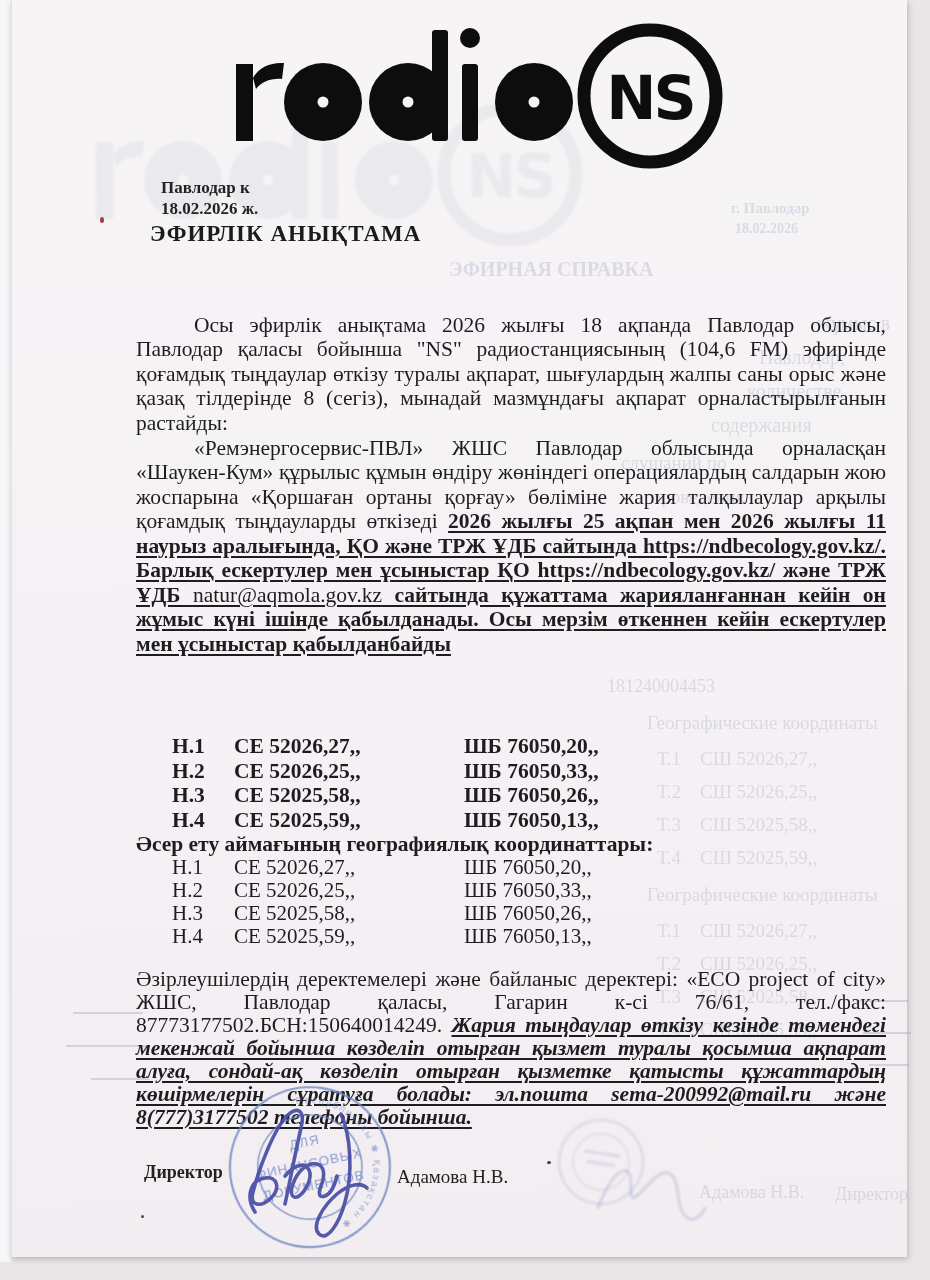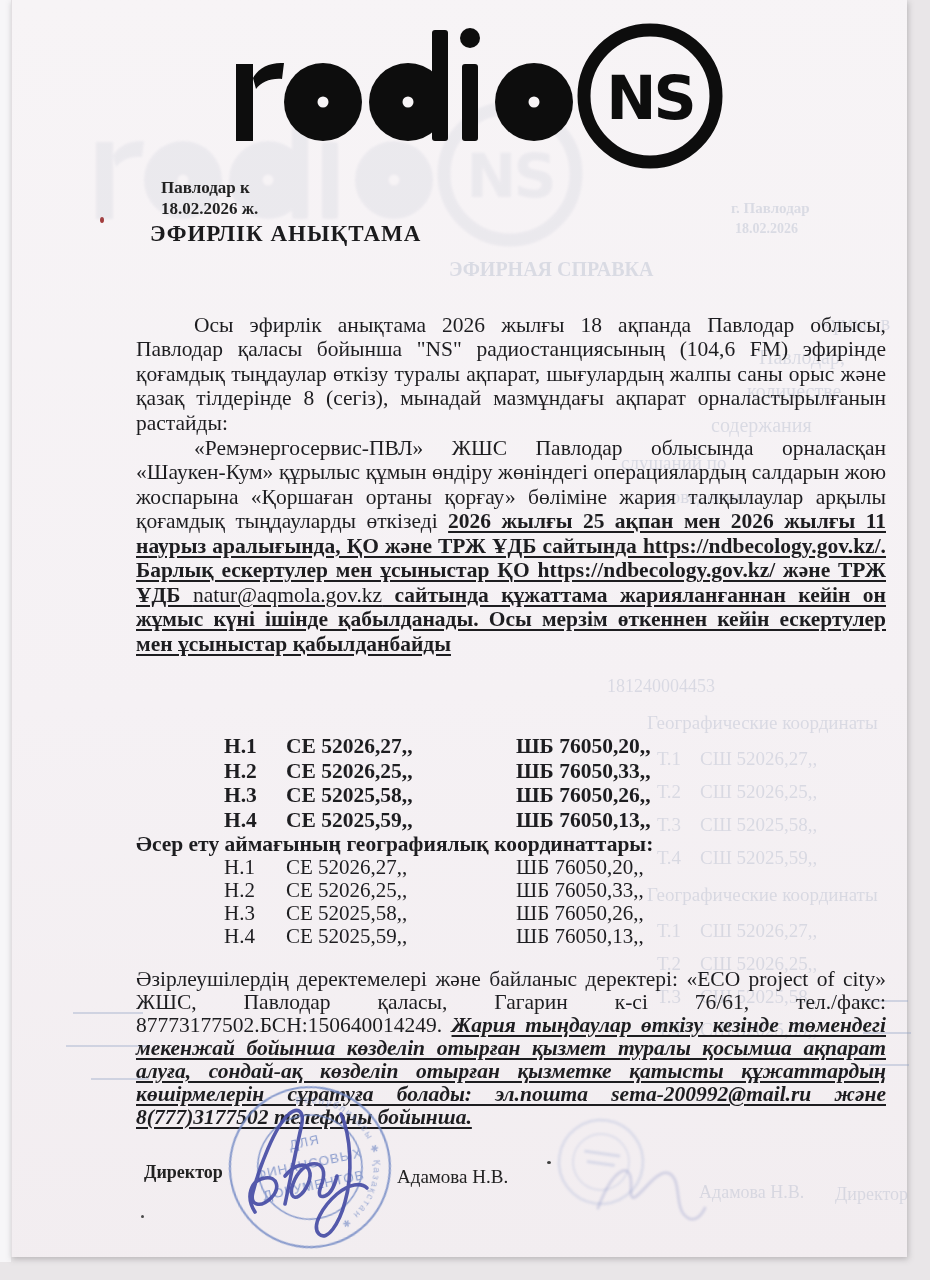--- a/index.html
+++ b/index.html
@@ -42,21 +42,21 @@
   .tight{line-height:23px;}
   .bold{font-weight:bold;}
   .bu{font-weight:bold;text-decoration:underline;text-decoration-thickness:2px;text-underline-offset:3px;font-family:Liberation Serif, serif;}
   .ru{text-decoration:underline;text-decoration-thickness:2px;text-underline-offset:3px;}
   .biu{font-weight:bold;font-style:italic;text-decoration:underline;text-decoration-thickness:2px;text-underline-offset:3px;}
   .sec-h{position:absolute;left:125px;width:750px;font-size:21.5px;font-weight:bold;color:#1d1d20;}
   .coord-list{position:absolute;left:125px;width:600px;color:#1d1d20;}
   .coord-row{display:flex;font-size:21.5px;line-height:24.5px;}
   .coord-list.second .coord-row{line-height:23px;font-size:21px;}
   .coord-row.bold{font-weight:bold;}
-  .coord-row .c0{margin-left:88px;width:62px;}
+  .coord-row .c0{margin-left:36px;width:62px;}
   .coord-row .c1{width:168px;}
   .coord-row .c2{margin-left:62px;}
   .footer-label{position:absolute;left:133px;top:1162px;font-size:18px;font-weight:bold;color:#222;}
   .footer-name{position:absolute;left:386px;top:1166px;font-size:19px;color:#222;}
   .stamp{position:absolute;left:212px;top:1080px;width:175px;height:175px;transform:rotate(-12deg);opacity:.8;filter:blur(.3px);}
   .signature{position:absolute;left:230px;top:1092px;width:170px;height:165px;opacity:.92;}
   .speck{position:absolute;border-radius:50%;}
 </style>
 </head>
 <body>

